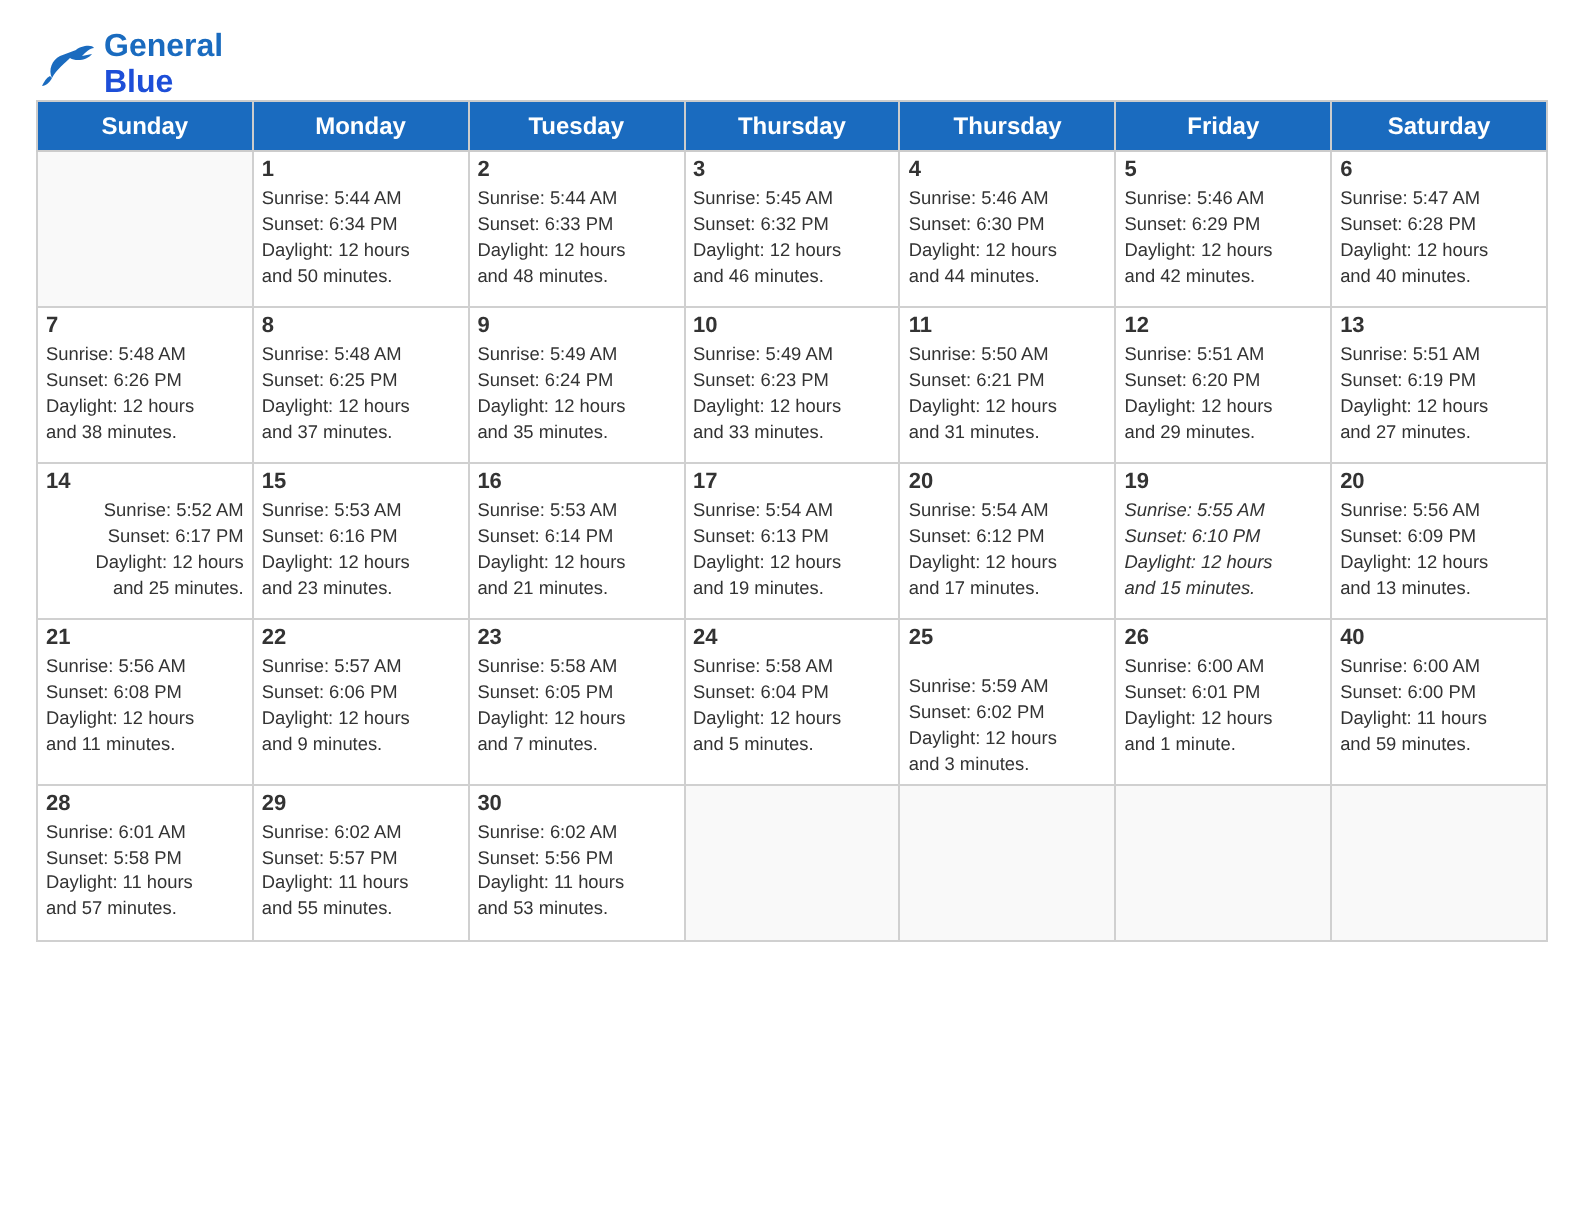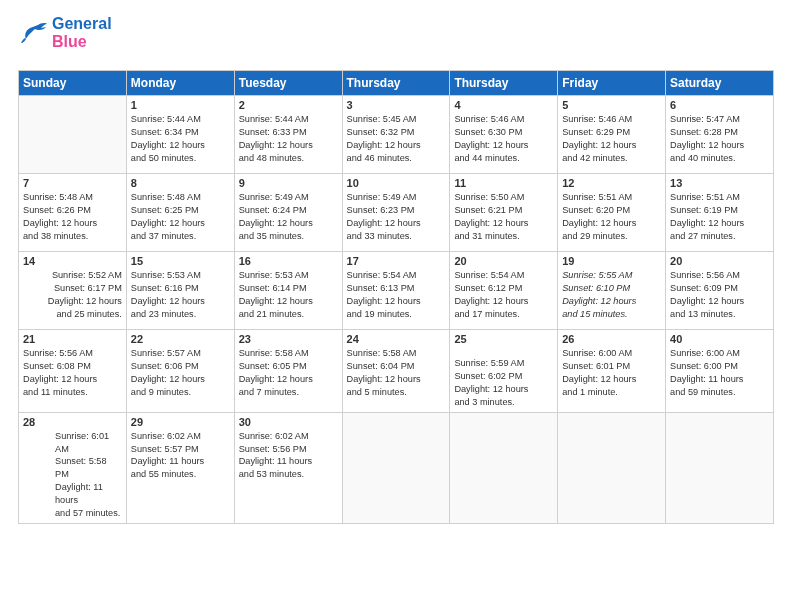--- a/index.html
+++ b/index.html
@@ -13,21 +13,21 @@
     }
     .page {
       width: 792px;
       height: 612px;
       padding: 15px 18px 10px 18px;
     }
     .header {
       display: flex;
       justify-content: space-between;
       align-items: flex-start;
-      margin-bottom: 20px;
+      margin-bottom: 0;
     }
     .logo {
       display: flex;
       align-items: center;
       gap: 4px;
     }
     .logo-text {
       font-size: 16px;
       font-weight: bold;
       color: #333;
@@ -58,21 +58,21 @@
       width: 100%;
       border-collapse: collapse;
       table-layout: fixed;
     }
     th {
       background-color: #1a6bbf;
       color: #fff;
       font-weight: bold;
       font-size: 12px;
       padding: 5px 4px;
-      text-align: left;
+      text-align: center;
       border: 1px solid #ccc;
     }
     td {
       vertical-align: top;
       padding: 3px 4px;
       border: 1px solid #d0d0d0;
       font-size: 9.5px;
       color: #333;
       height: 78px;
       background: #fff;
@@ -96,21 +96,21 @@
 
 <div class="page">
   <div class="header">
     <div class="logo">
       <svg class="logo-bird" viewBox="0 0 30 24" xmlns="http://www.w3.org/2000/svg">
         <path d="M20,4 C22,2 28,1 29,3 C27,3 25,5 23,7 L28,6 C26,9 20,10 17,8 C15,10 10,14 8,18 C6,14 8,9 12,7 Z" fill="#1a6bbf"></path>
         <path d="M8,18 C7,20 5,22 3,22 C4,20 5,18 7,17 Z" fill="#1a6bbf"></path>
       </svg>
       <div>
         <div class="logo-text"><span>General</span></div>
-        <div class="logo-text" style="color:#ec4899;">Blue</div>
+        <div class="logo-text" style="color:#1d4ed8;">Blue</div>
       </div>
     </div>
     <div class="title-section">
       <div class="month-title"></div>
       <div class="subtitle"></div>
     </div>
   </div>
 
   <table>
     <thead>
@@ -319,21 +319,21 @@
             <span class="day-num">40</span>
             <div class="day-info" style="white-space: pre-line;">Sunrise: 6:00 AM
 Sunset: 6:00 PM
 Daylight: 11 hours
 and 59 minutes.</div>
           </td>
         </tr>
         <tr>
           <td>
             <span class="day-num">28</span>
-            <div class="day-info" style="white-space: pre-line; margin-left: 32px;">Sunrise: 6:01 AM
+            <div class="day-info" style="white-space: pre-line;">Sunrise: 6:01 AM
 Sunset: 5:58 PM
 Daylight: 11 hours
 and 57 minutes.</div>
           </td>
           <td>
             <span class="day-num">29</span>
             <div class="day-info" style="white-space: pre-line;">Sunrise: 6:02 AM
 Sunset: 5:57 PM
 Daylight: 11 hours
 and 55 minutes.</div>

